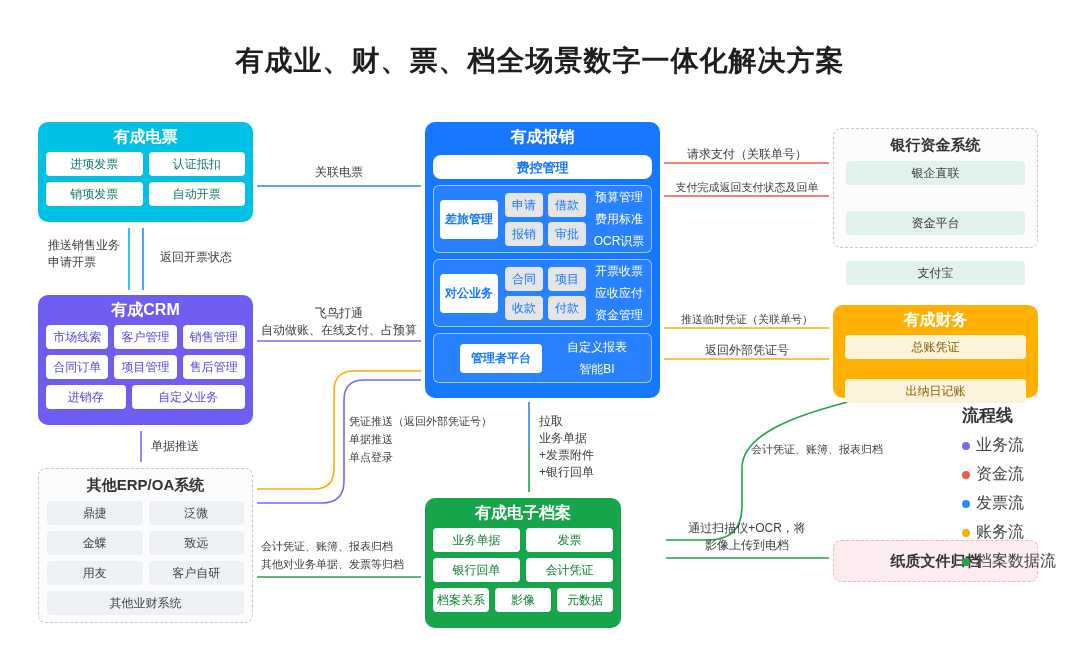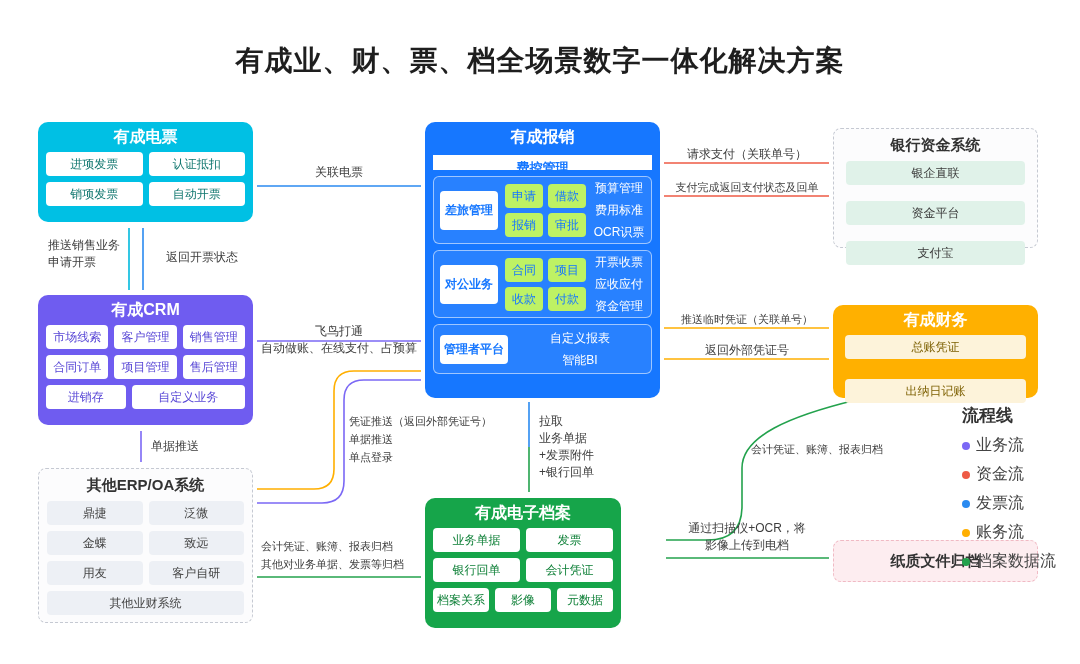--- a/index.html
+++ b/index.html
@@ -23,35 +23,35 @@
   .cyan-box .chip { color:#0f766e; }
   .purple-box { background:#6f5cf0; }
   .purple-box .chip { color:#5847d6; }
   .green-box { background:#16a54a; }
   .green-box .chip { color:#0f8038; }
   .yellow-box { background:#ffb000; }
   .yellow-box .chip { background:#fdf3da; color:#7c5f00; }
   .dashed-box { background:#fcfcfd; border:1.5px dashed #c5c9d2; border-radius:8px; }
   .dashed-box .node-hd { color:#333; font-size:15px; height:32px; line-height:32px; }
   .bank-box .chip { background:#e0f2e9; color:#3a3a3a; }
-  .bank-box .rows { padding:0 12px; gap:16px; }
+  .bank-box .rows { padding:0 12px; gap:26px; }
   .erp-box .chip { background:#edf0f5; color:#444; }
 
   
   .bx { background:#1677ff; }
-  .fk-bar { margin:3px 8px 6px; background:#fff; color:#1677ff; border-radius:0;
-    font-size:13px; font-weight:bold; text-align:center; height:15px; line-height:25px; }
+  .fk-bar { margin:3px 8px 6px; background:#fff; color:#1677ff; border-radius:8px;
+    font-size:13px; font-weight:bold; text-align:center; height:24px; line-height:25px; }
   .bx-sec { margin:0 8px 6px; border:1px solid rgba(255,255,255,.55); background:rgba(255,255,255,.08);
     border-radius:6px; display:flex; align-items:center; padding:6px; gap:7px; height:68px; }
   .bx-sec.short { height:50px; }
   .bx-label { background:#fff; color:#1677ff; font-size:12px; font-weight:bold; border-radius:4px;
     padding:11px 5px; white-space:nowrap; }
-  .bx-sec.short .bx-label { padding:6px 4px; }
+  .bx-sec.short .bx-label { padding:6px 11px;margin-left:20px; }
   .bx-btns { display:grid; grid-template-columns:38px 38px; gap:5px; }
-  .bx-btn { background:#bef264; color:#1677ff; border-radius:4px; font-size:12px; height:24px; line-height:24px; text-align:center; }
+  .bx-btn { background:#e5e5e5; color:#1677ff; border-radius:4px; font-size:12px; height:24px; line-height:24px; text-align:center; }
   .bx-feats { flex:1; display:flex; flex-direction:column; align-items:center; gap:5px; color:#fff; font-size:12px; white-space:nowrap; }
 
   .paper-box { background:#fdedf0; border:1px dashed #f0bac4; border-radius:8px;
     text-align:center; font-weight:bold; font-size:15px; color:#333; line-height:40px; }
 
   .elabel { position:absolute; z-index:3; font-size:12px; color:#3d3d3d; white-space:nowrap; line-height:17px; }
   .elabel .ln { display:block; }
   .center { text-align:center; }
   .small { font-size:11px; }
 
@@ -272,23 +272,23 @@
       <span>档案数据流</span>
     </div>
   </div>
 
   <div class="elabel center" style="left:285px;top:164px;width:108px;">关联电票</div>
 
   <div class="elabel" style="left:48px;top:237px;">
     <span class="ln">推送销售业务</span>
     <span class="ln">申请开票</span>
   </div>
-  <div class="elabel" style="left:166px;top:249px;">返回开票状态</div>
-
-  <div class="elabel center" style="left:257px;top:323px;width:164px;">
+  <div class="elabel" style="left:160px;top:249px;">返回开票状态</div>
+
+  <div class="elabel center" style="left:257px;top:305px;width:164px;">
     <span class="ln">飞鸟打通</span>
     <span class="ln">自动做账、在线支付、占预算</span>
   </div>
 
   <div class="elabel center" style="left:664px;top:146px;width:166px;">请求支付（关联单号）</div>
   <div class="elabel center small" style="left:662px;top:179px;width:170px;">支付完成返回支付状态及回单</div>
 
   <div class="elabel center small" style="left:664px;top:311px;width:166px;">推送临时凭证（关联单号）</div>
   <div class="elabel center" style="left:664px;top:342px;width:166px;">返回外部凭证号</div>
 

